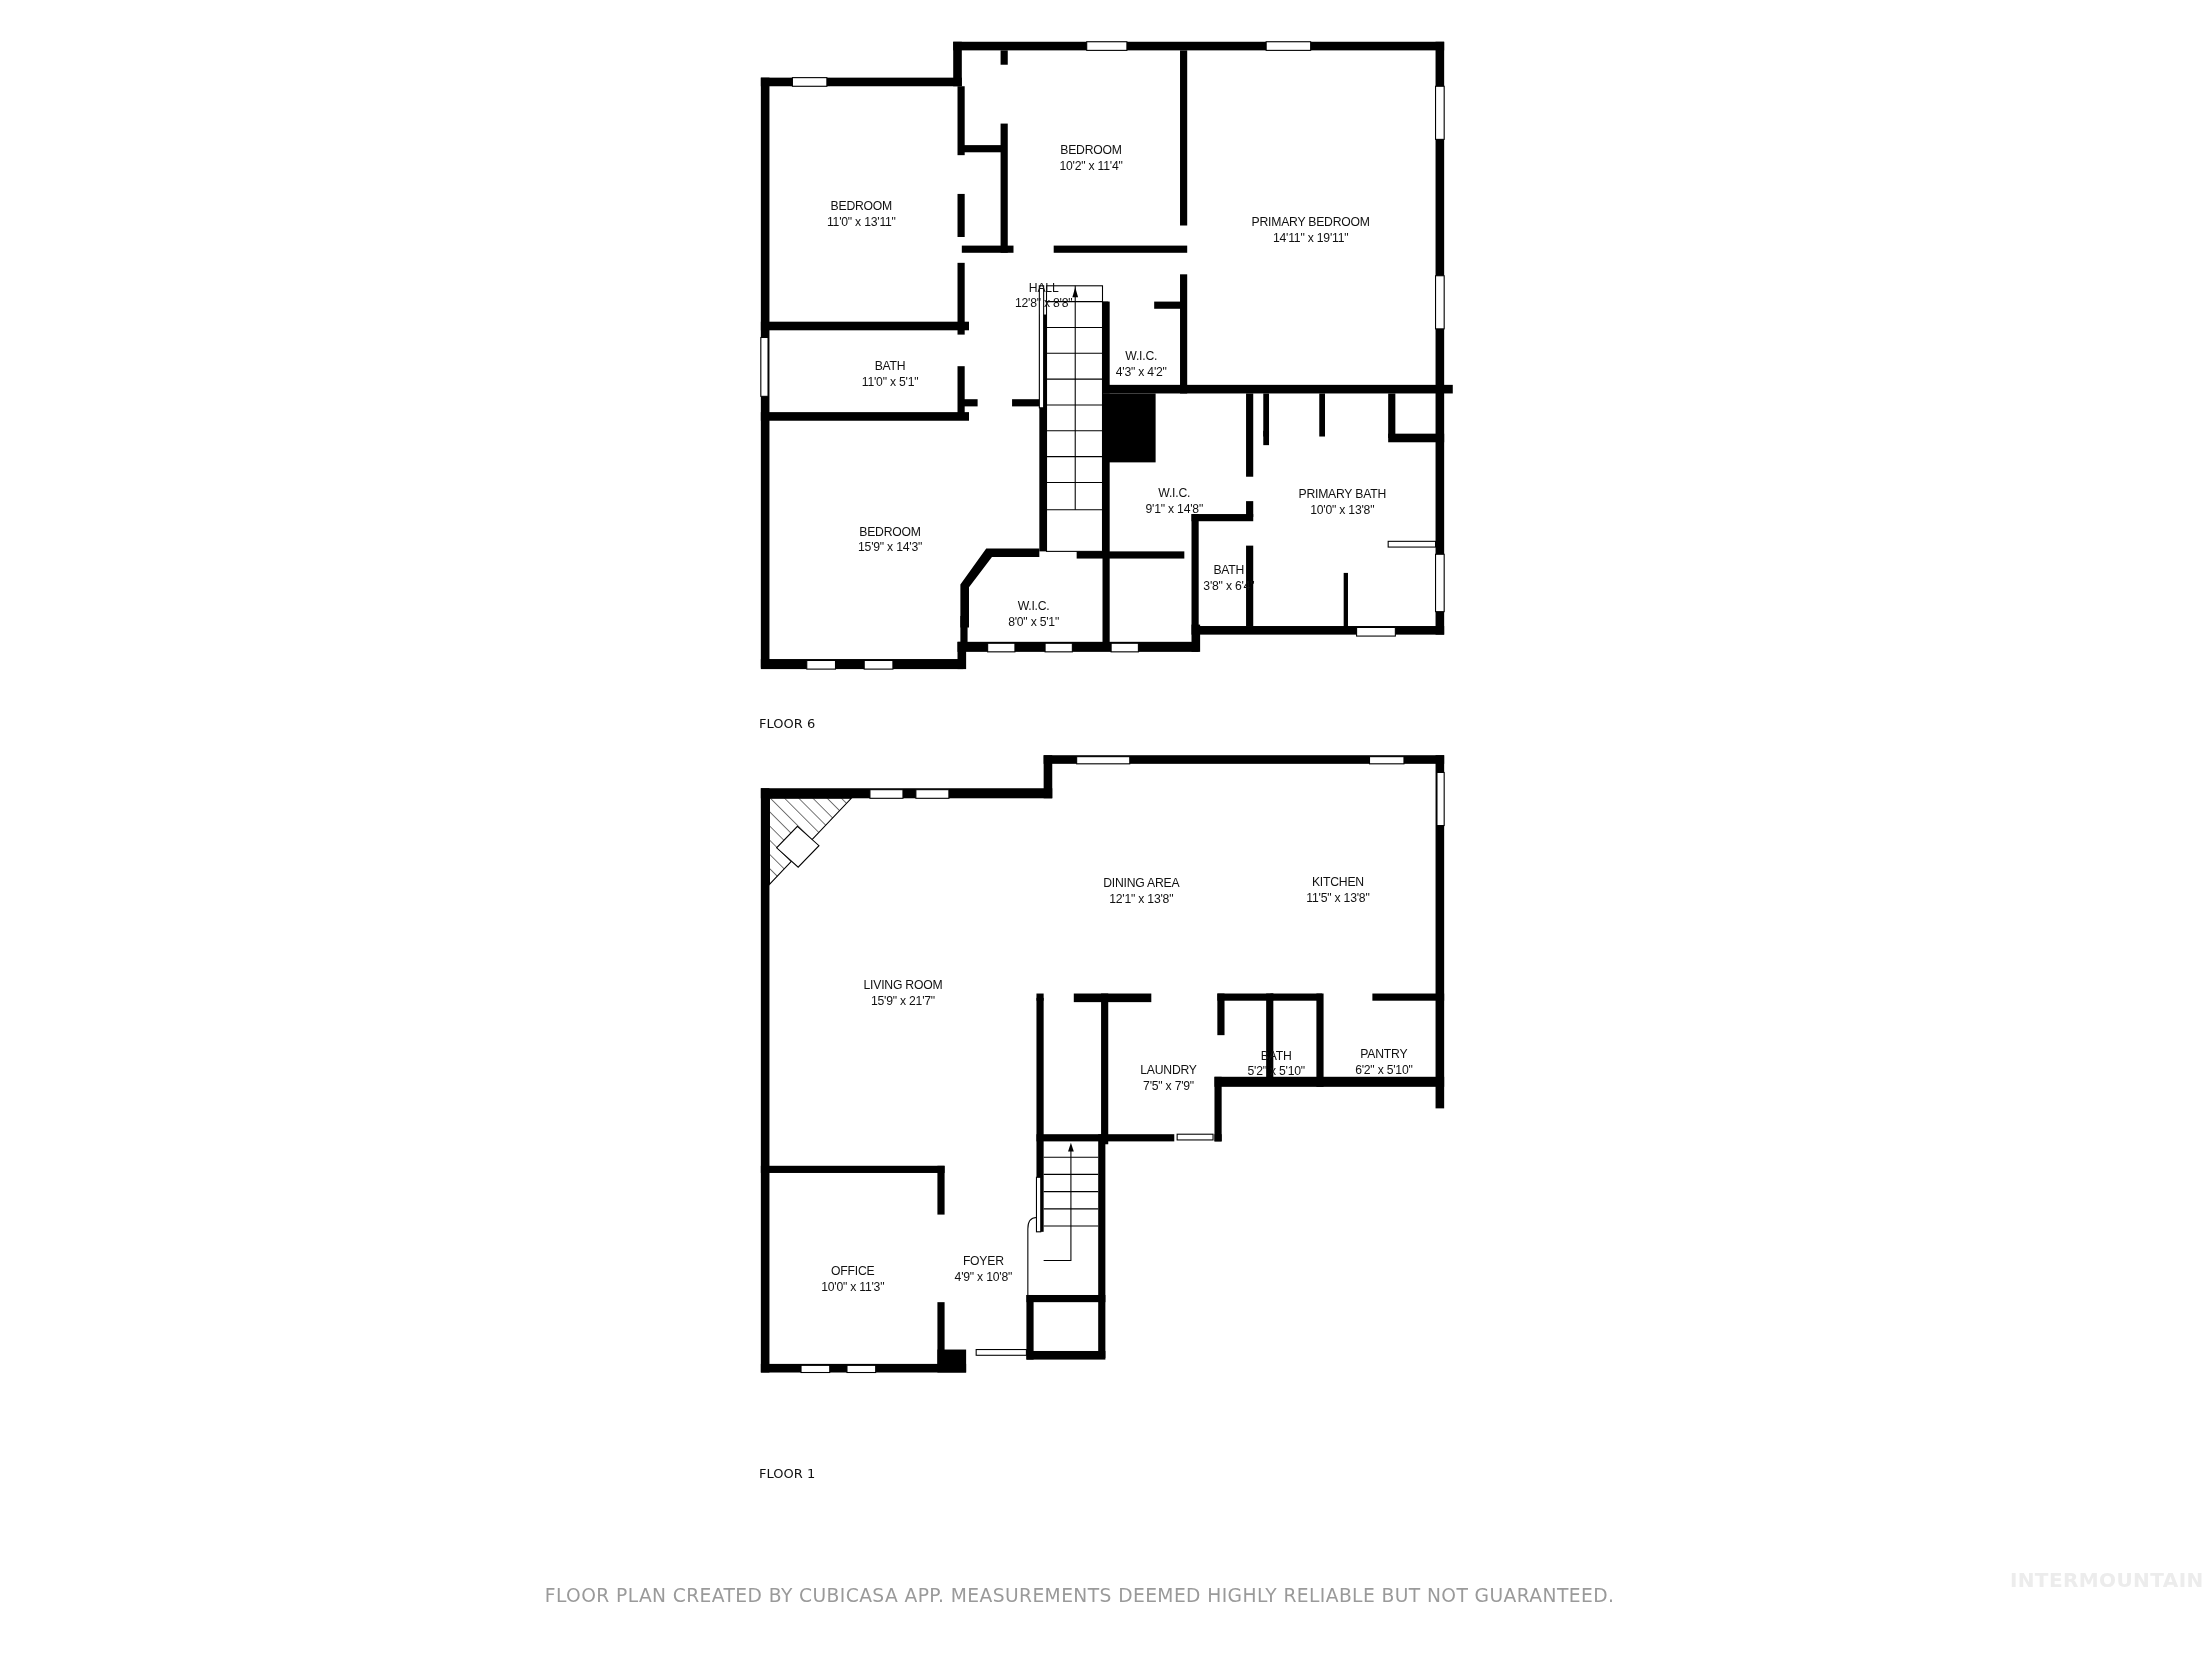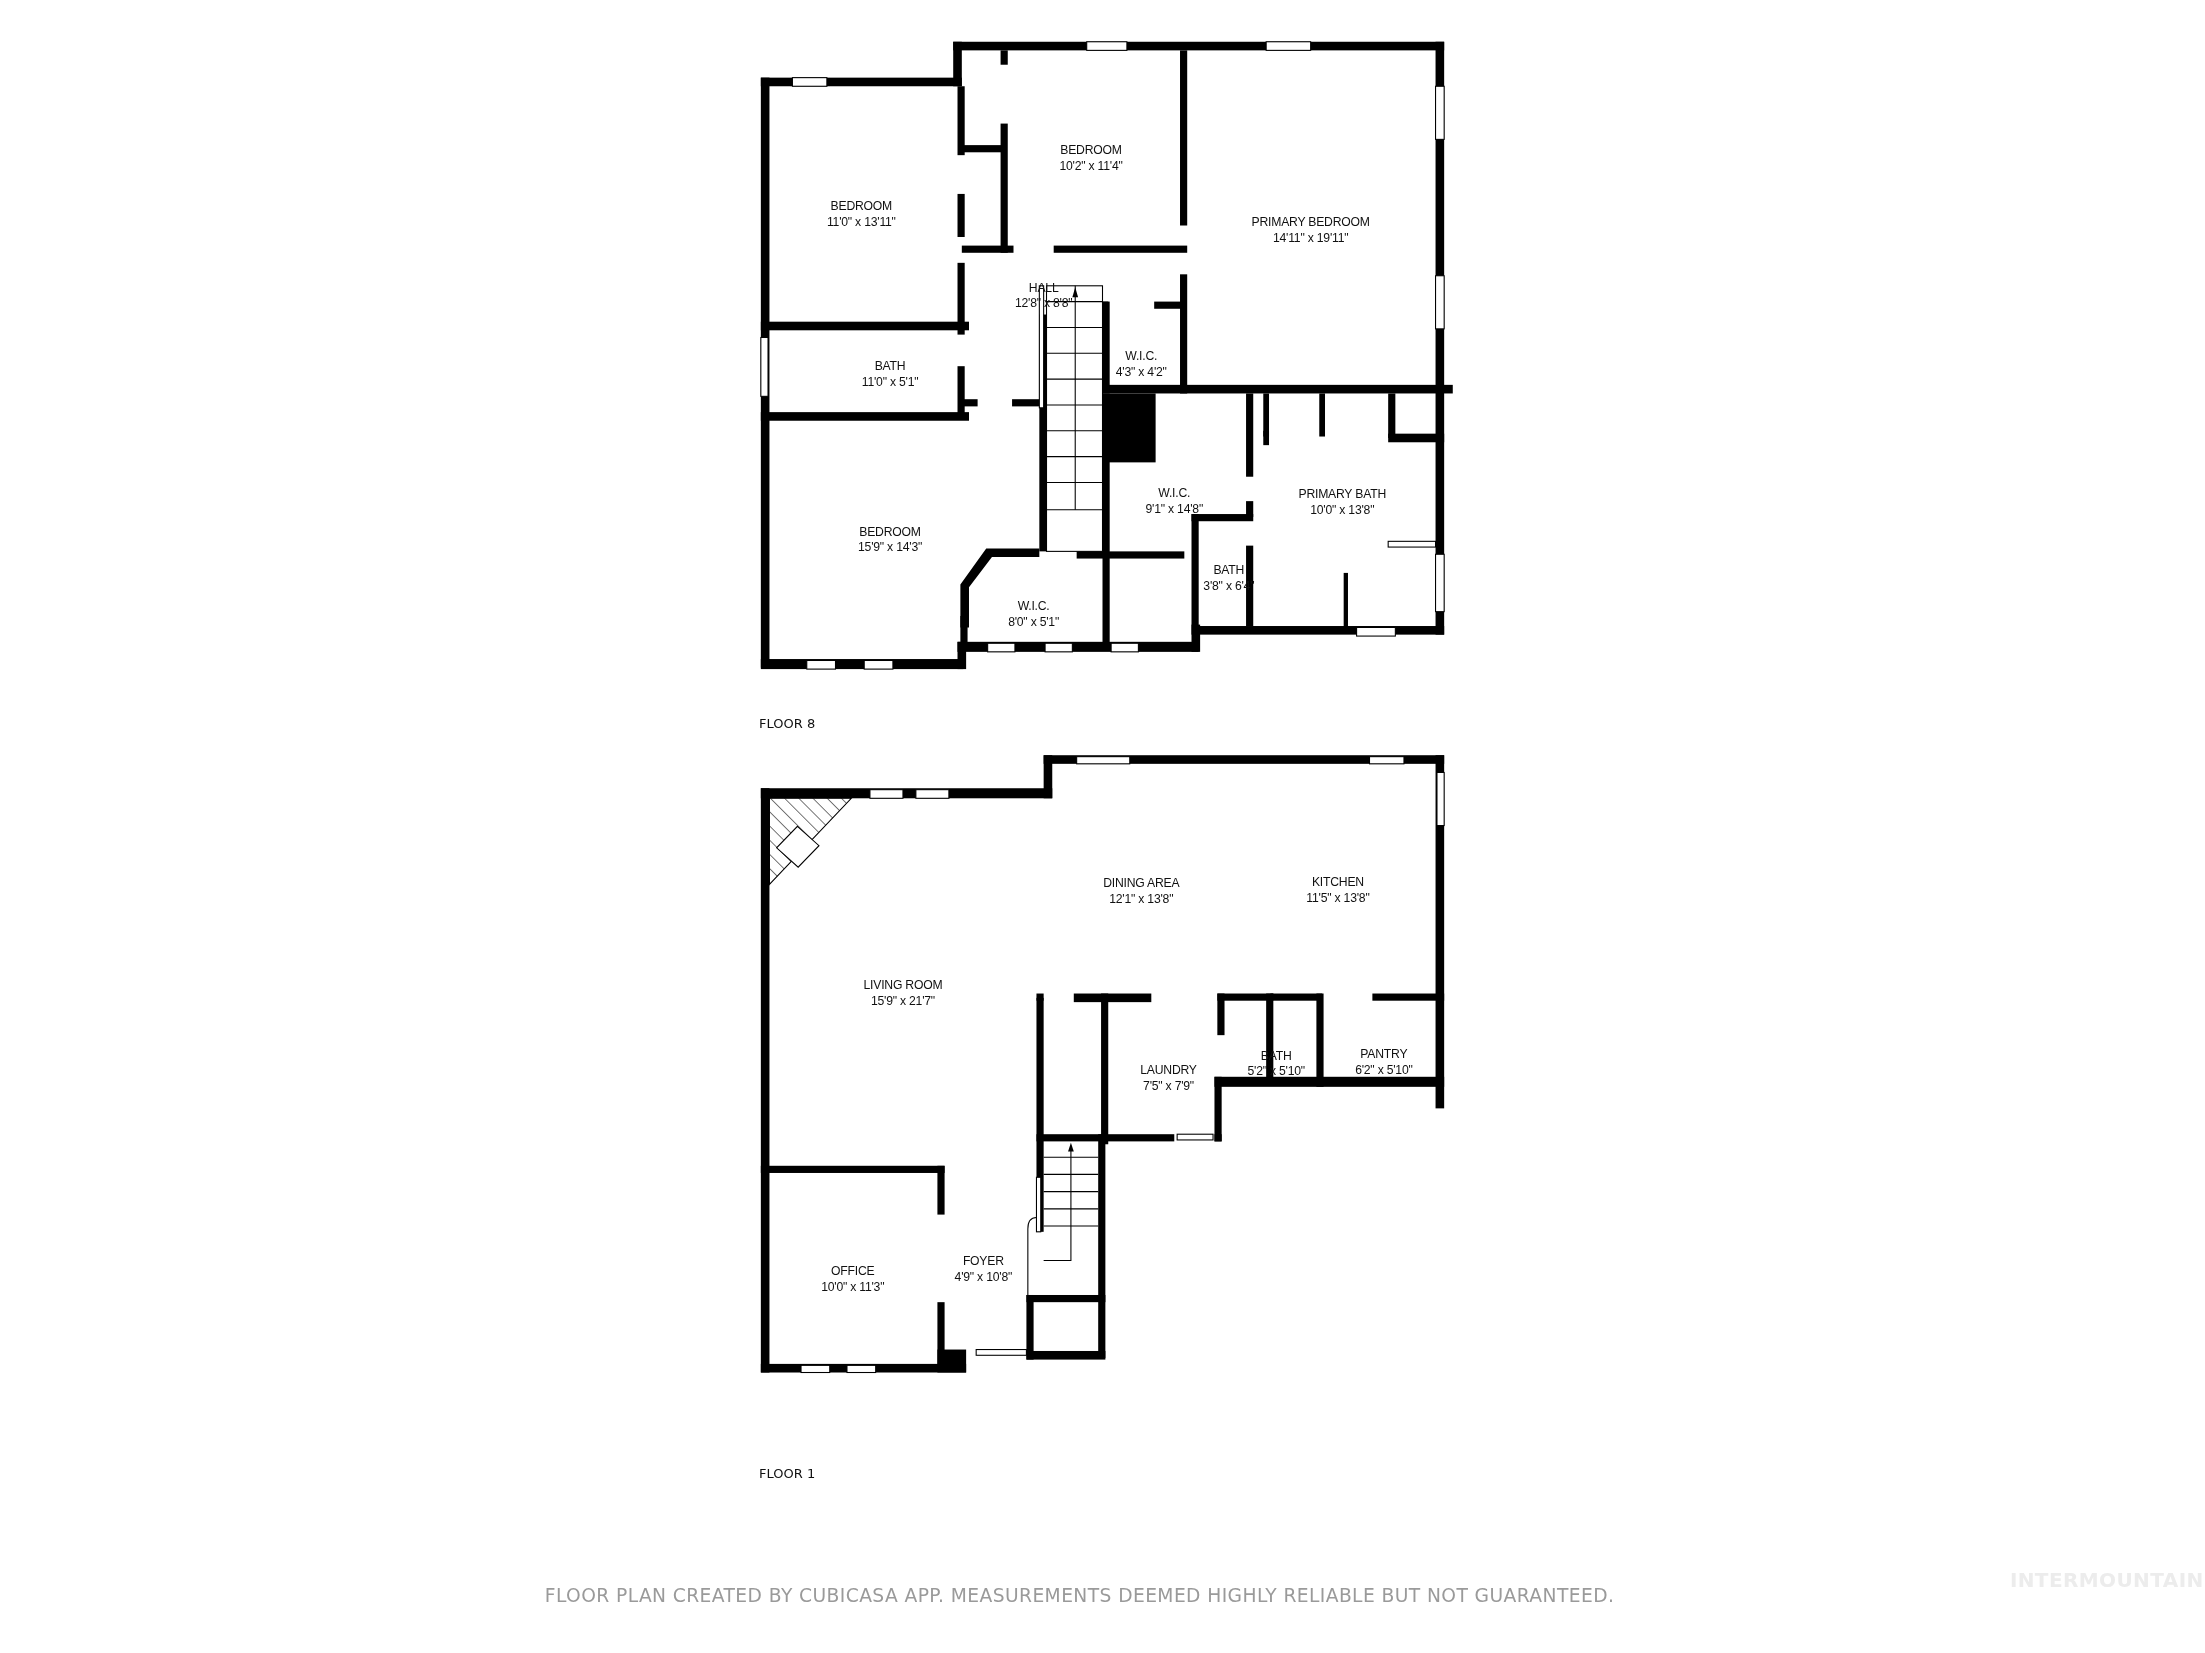--- a/index.html
+++ b/index.html
@@ -230,18 +230,18 @@
       <text class="room-name" x="1928" y="1474">PANTRY</text>
       <text class="room-dim" x="1928" y="1496">6'2" x 5'10"</text>
       <text class="room-name" x="1188" y="1776">OFFICE</text>
       <text class="room-dim" x="1188" y="1798">10'0" x 11'3"</text>
       <text class="room-name" x="1370" y="1762">FOYER</text>
       <text class="room-dim" x="1370" y="1784">4'9" x 10'8"</text>
     </g>
   </g>
 </svg>
 
-<div class="floor-label" style="left:759px; top:716px;">FLOOR 8</div>
+<div class="floor-label" style="left:759px; top:716px;">FLOOR 6</div>
 <div class="floor-label" style="left:759px; top:1466px;">FLOOR 1</div>
 
 <div class="footer">FLOOR PLAN CREATED BY CUBICASA APP. MEASUREMENTS DEEMED HIGHLY RELIABLE BUT NOT GUARANTEED.</div>
 <div class="watermark">INTERMOUNTAIN</div>
 
 
 </body></html>

